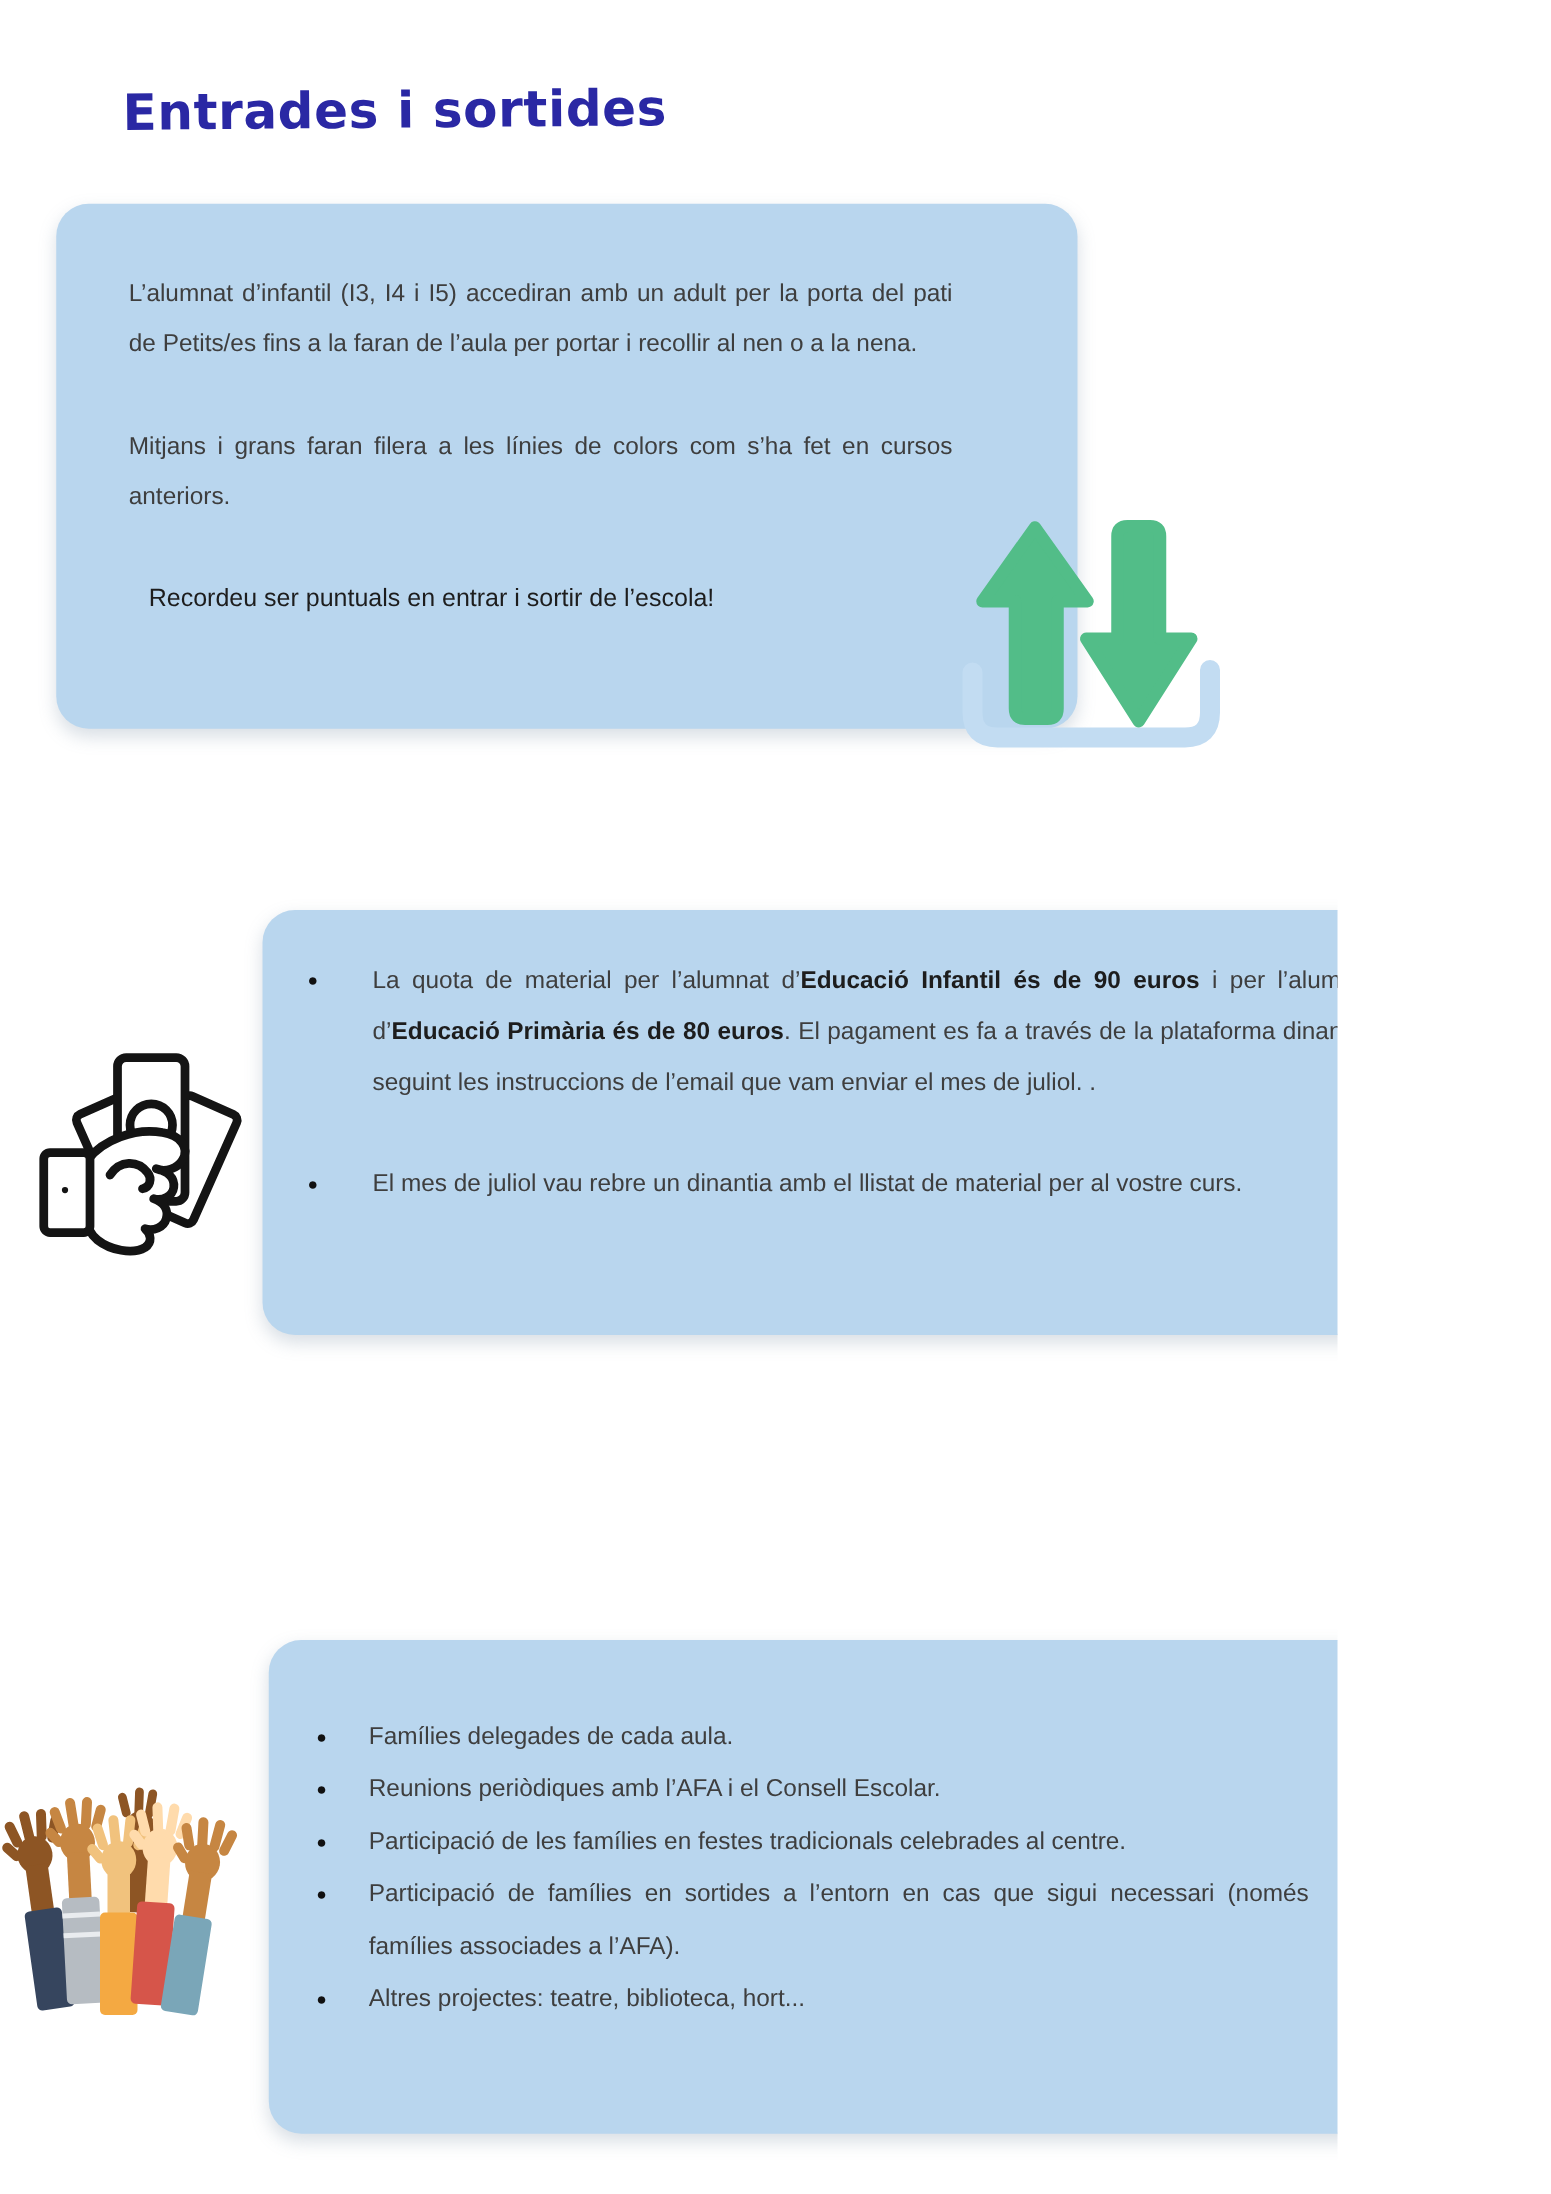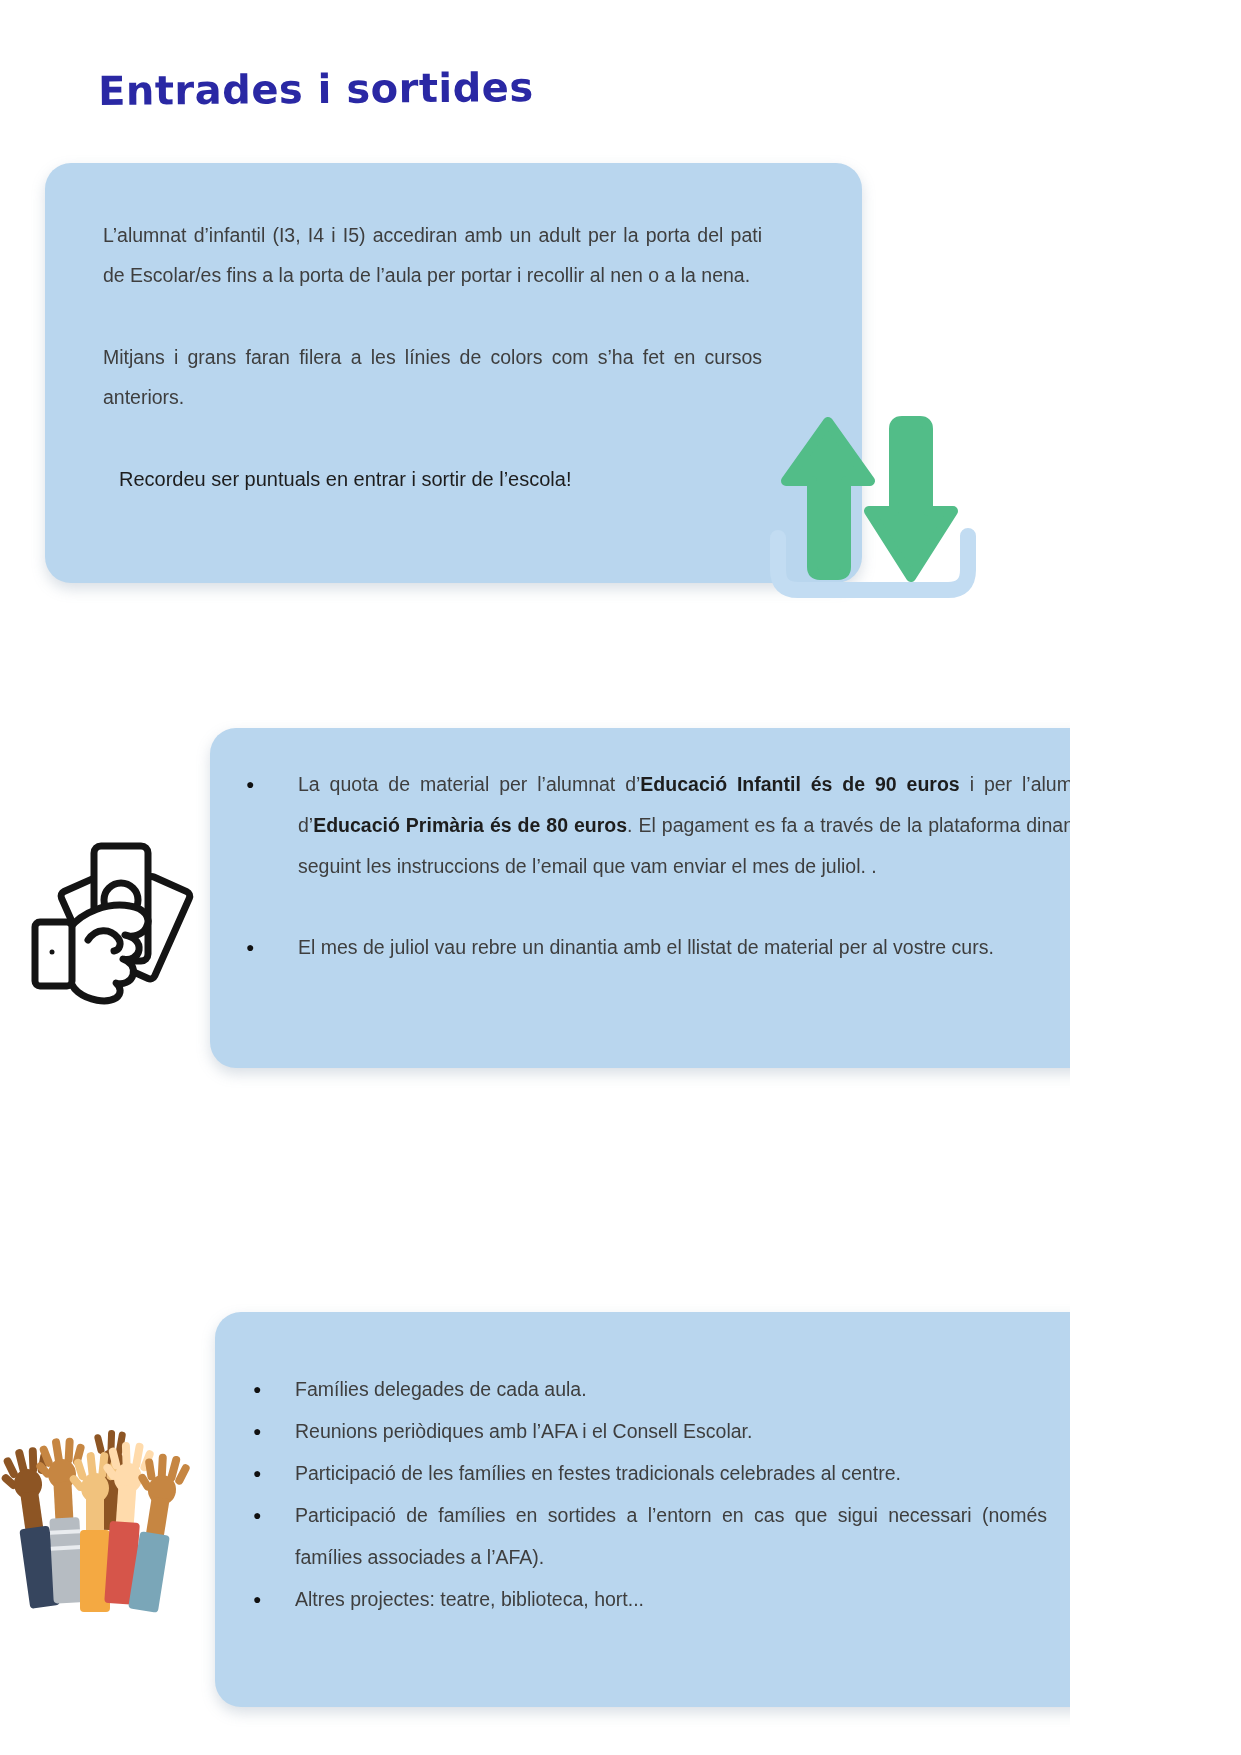--- a/index.html
+++ b/index.html
@@ -36,21 +36,21 @@
   .logo-l3{font-size:9px;color:#3aa13a;}
 </style>
 </head>
 <body>
 
 <div class="page">
 
   <h1 class="title t1">Entrades i sortides</h1>
 
   <section class="card card1">
-    <p class="body">L’alumnat d’infantil (I3, I4 i I5) accediran amb un adult per la porta del pati de Escolar/es fins a la porta de l’aula  per portar i recollir al nen o a la nena.</p>
+    <p class="body">L’alumnat d’infantil (I3, I4 i I5) accediran amb un adult per la porta del pati de Petits/es fins a la faran de l’aula  per portar i recollir al nen o a la nena.</p>
     <p class="body">Mitjans i grans faran filera a les línies de colors com s’ha fet en cursos anteriors.</p>
     <p class="note">Recordeu ser puntuals en entrar i sortir de l’escola!</p>
   </section>
 
   <svg class="icon" style="left:760px;top:408px;" width="220" height="200" viewBox="0 0 220 200" aria-hidden="true">
     <path d="M18 130 L18 162 Q18 182 38 182 L188 182 Q208 182 208 162 L208 128" fill="none" stroke="#c2dcf2" stroke-width="16" stroke-linecap="round"></path>
     <path d="M68 14 L110 73 L86 73 L86 159 Q86 167 78 167 L60 167 Q52 167 52 159 L52 73 L26 73 Z" fill="#52bd88" stroke="#52bd88" stroke-width="10" stroke-linejoin="round"></path>
     <path d="M151 169 L109 103 L134 103 L134 21 Q134 13 142 13 L160 13 Q168 13 168 21 L168 103 L193 103 Z" fill="#52bd88" stroke="#52bd88" stroke-width="10" stroke-linejoin="round"></path>
   </svg>
 

